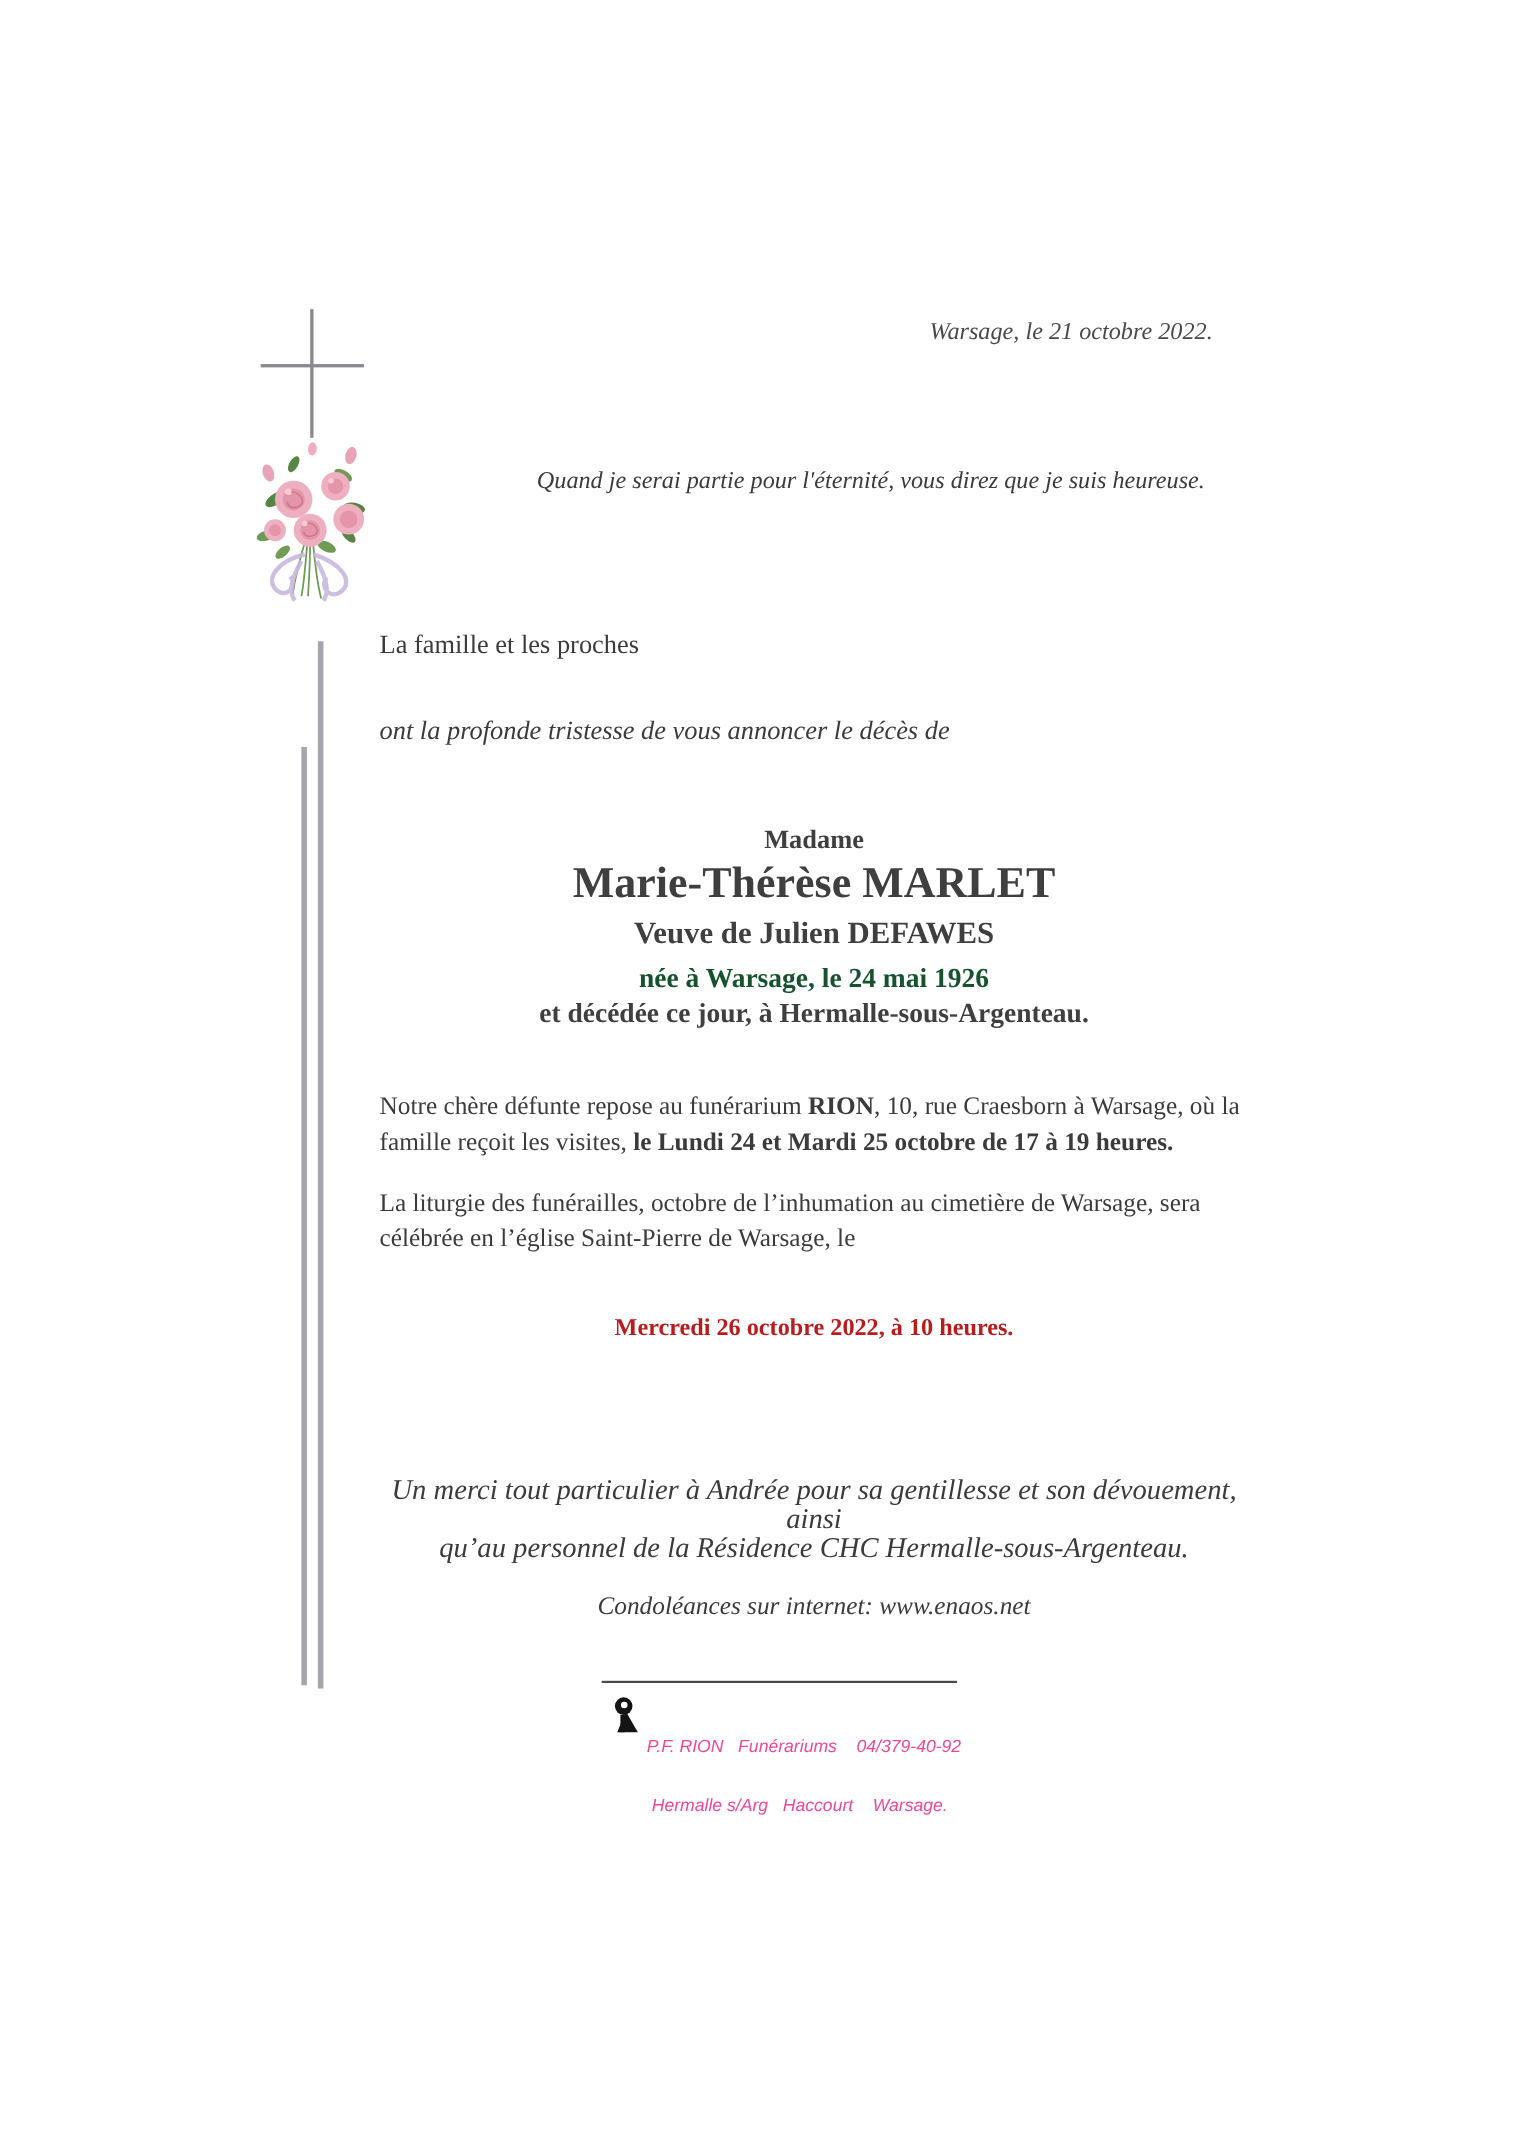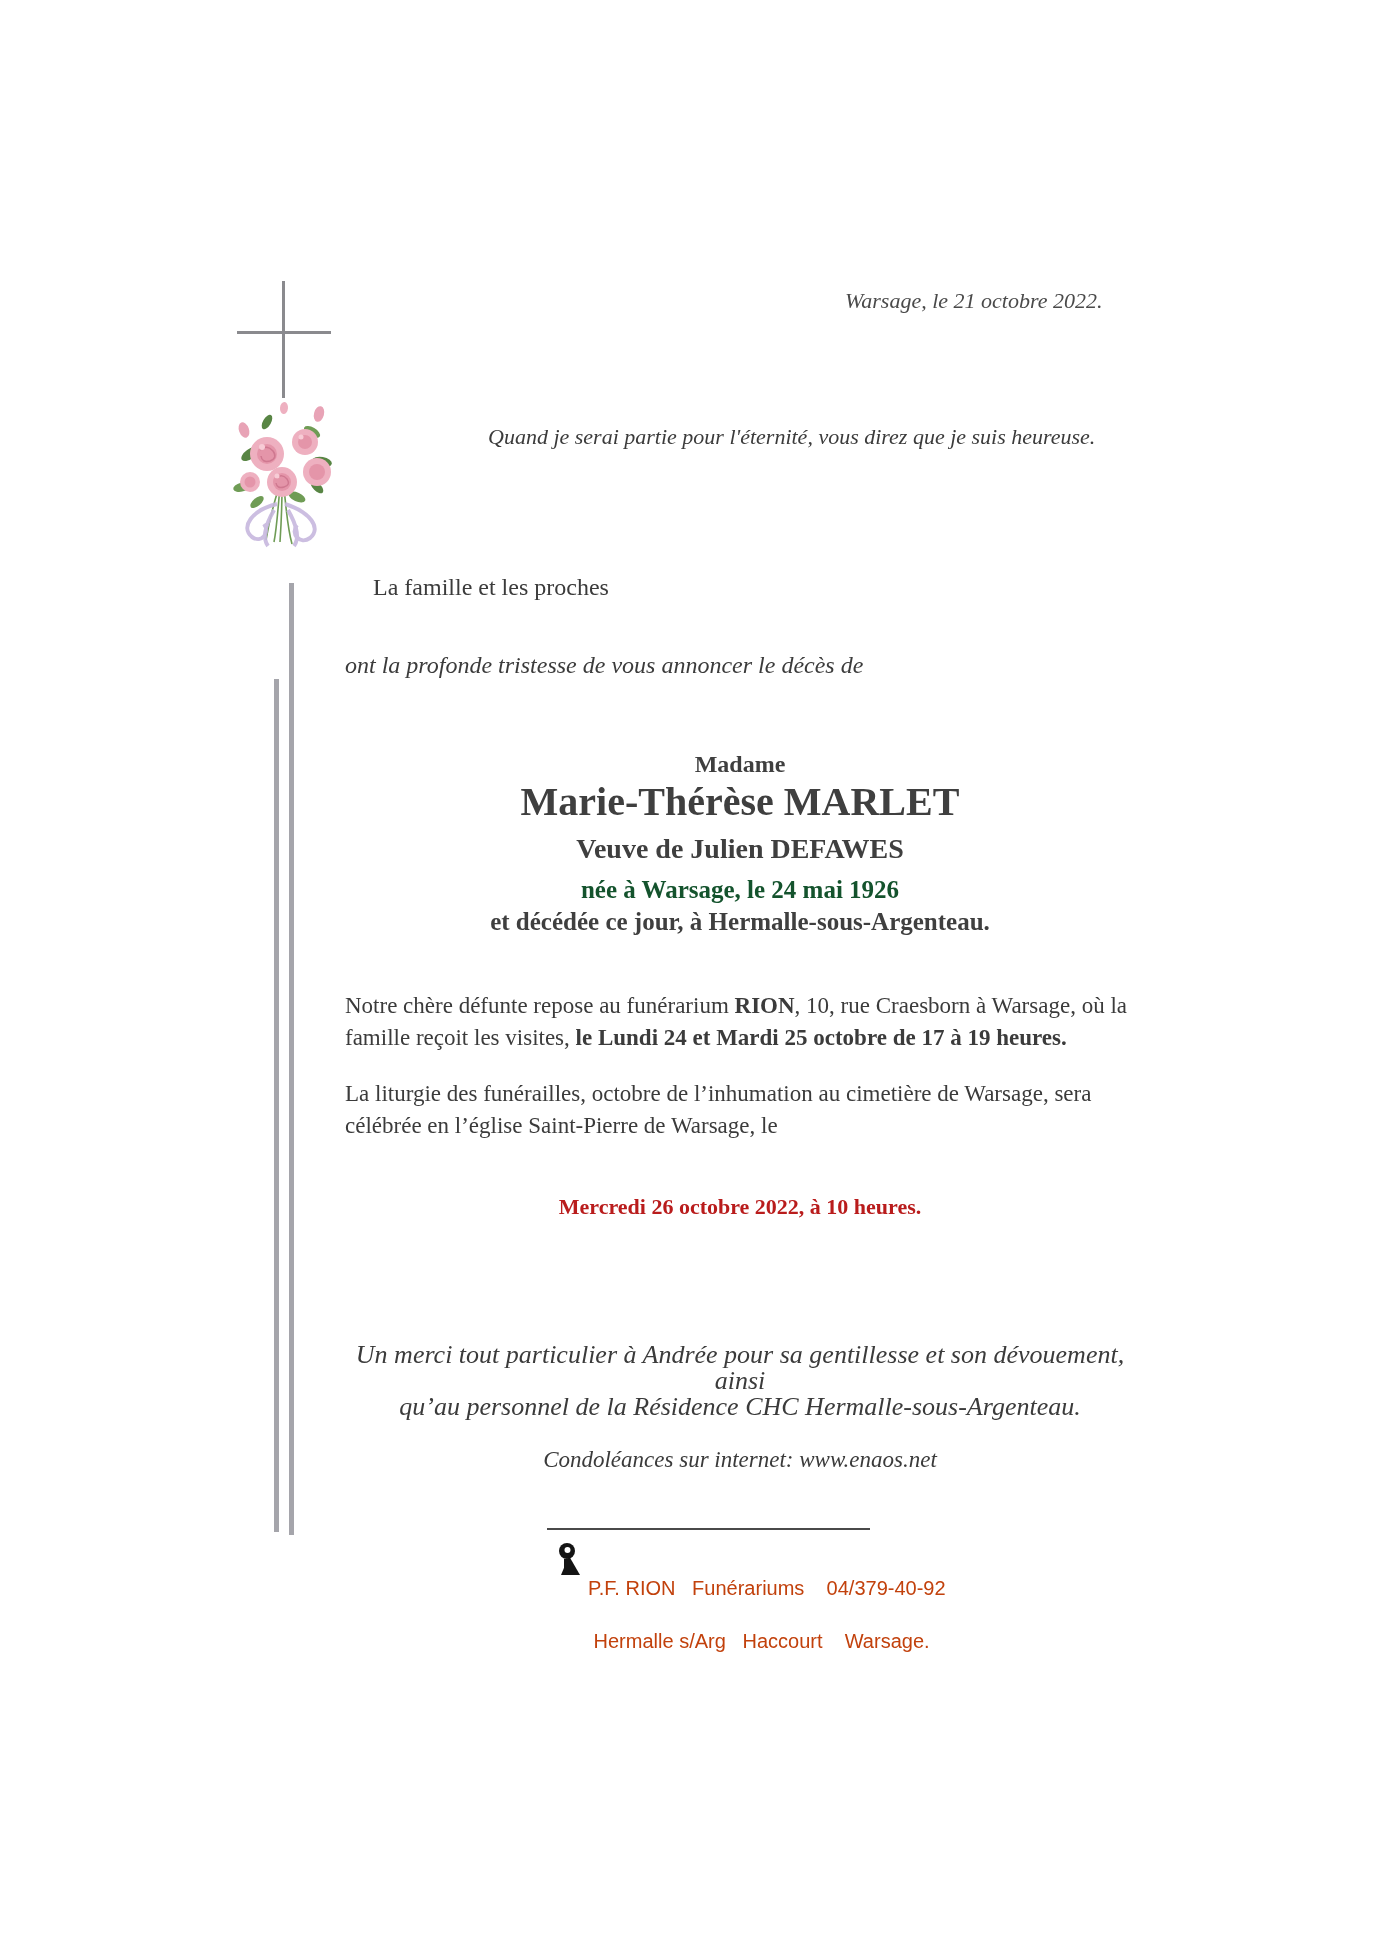--- a/index.html
+++ b/index.html
@@ -19,21 +19,21 @@
 
   
   .cross-v { position: absolute; left: 46px; top: 3px; width: 3px; height: 117px; background: #8a8a8e; }
   .cross-h { position: absolute; left: 1px; top: 53px; width: 94px; height: 3px; background: #8a8a8e; }
 
   
   .vrule { position: absolute; width: 5px; background: #a5a5ab; }
 
   .dateline { left: 845px; top: 288px; font-size: 22px; font-style: italic; color: #4a4a4a; }
   .quote { left: 488px; top: 424px; font-size: 22px; font-style: italic; }
-  .family-line { left: 345px; top: 574px; font-size: 24px; margin-left: 28px; }
+  .family-line { left: 345px; top: 574px; font-size: 24px; }
   .sorrow-line { left: 345px; top: 652px; font-size: 24px; font-style: italic; }
 
   .deceased-title { top: 751px; font-size: 24px; font-weight: bold; color: #3f3f3f; }
   .deceased-name { top: 778px; font-size: 40px; font-weight: bold; color: #3f3f3f; }
   .deceased-widow { top: 833px; font-size: 28px; font-weight: bold; color: #3f3f3f; }
   .deceased-birth { top: 876px; font-size: 25px; font-weight: bold; color: #14532d; }
   .deceased-death { top: 908px; font-size: 25px; font-weight: bold; color: #3f3f3f; }
 
   .body-par { left: 345px; font-size: 23px; line-height: 32px; }
   .visitation { top: 990px; }
@@ -42,23 +42,24 @@
   .ceremony-line { top: 1194px; font-size: 22px; font-weight: bold; color: #b91c1c; }
   .levee-line { top: 1262px; font-size: 23px; }
   .thanks-par { top: 1342px; font-size: 26px; font-style: italic; line-height: 26px; }
   .condolences-line { top: 1447px; font-size: 23px; font-style: italic; }
 
   .footer-divider { left: 547px; top: 1528px; width: 323px; height: 2px; background: #4a4a4a; }
   .footer-logo { left: 558px; top: 1541px; width: 24px; height: 34px; }
   .footer-text {
     left: 588px; top: 1545px;
     font-family: "Liberation Sans", sans-serif;
-    font-size: 20px;
+    font-style: italic;
+    font-size: 16px;
     line-height: 17.5px;
-    color: #c2410c;
+    color: #ec4899;
     white-space: pre;
   }
 </style>
 </head>
 <body>
 
 <div class="page">
 
   <div class="abs" style="left:236px; top:278px; width:96px; height:122px;">
     <div class="cross-v"></div>

